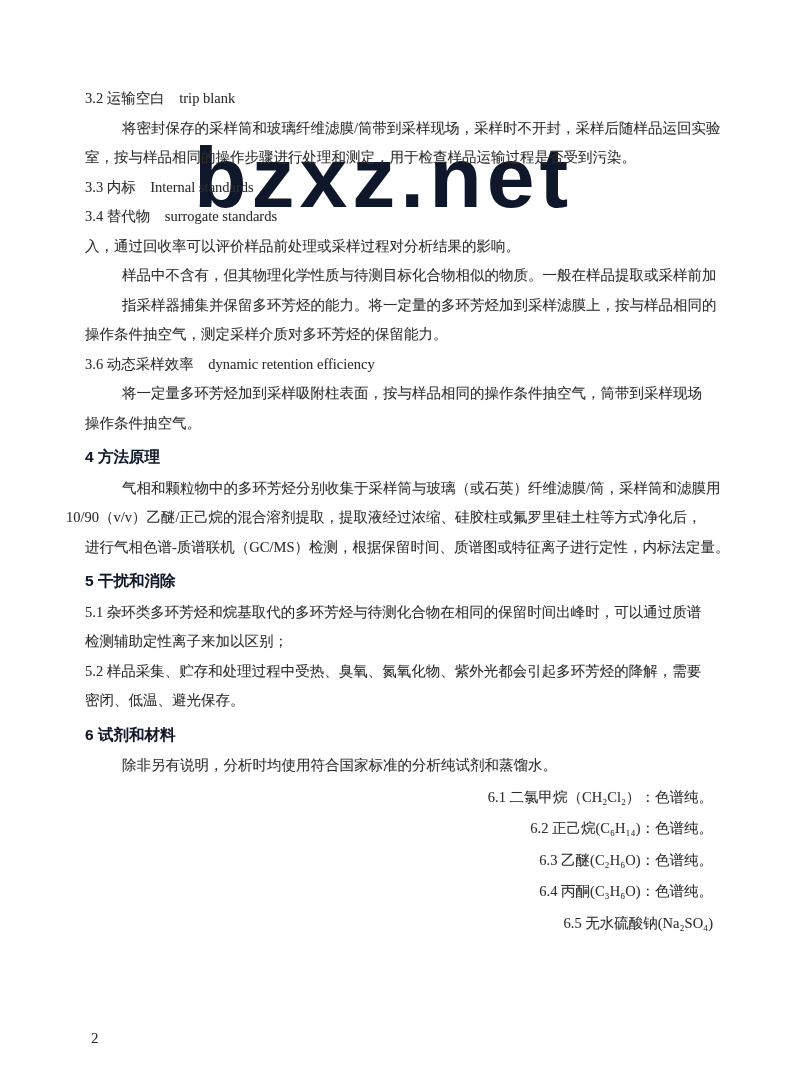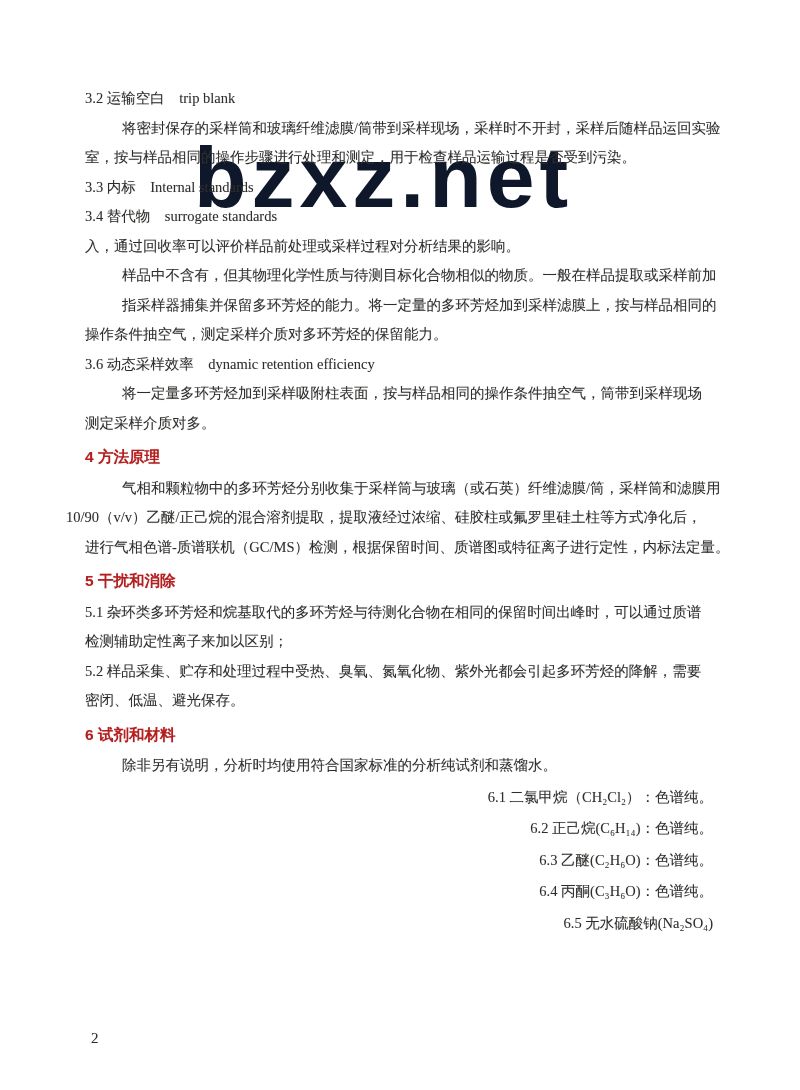--- a/index.html
+++ b/index.html
@@ -55,21 +55,21 @@
   .block-term .line {
   }
   .block-heading {
     margin-top: 4px;
     margin-bottom: 2px;
   }
   .block-heading .line {
     font-family: "Liberation Sans", "DejaVu Sans", sans-serif;
     font-weight: bold;
     font-size: 15.5px;
-    color: #b91c1c;
+    color: #0f172a;
   }
   .block-item {
     margin-top: 2px;
     text-align: right;
   }
   .page-number {
     position: absolute;
     left: 91px;
     top: 1027px;
     z-index: 1;
@@ -115,21 +115,21 @@
       <div class="line indent">指采样器捕集并保留多环芳烃的能力。将一定量的多环芳烃加到采样滤膜上，按与样品相同的</div>
       <div class="line">操作条件抽空气，测定采样介质对多环芳烃的保留能力。</div>
     </div>
 
     <div class="block-term">
       <div class="line">3.6 动态采样效率　dynamic retention efficiency</div>
     </div>
 
     <div class="block-para">
       <div class="line indent">将一定量多环芳烃加到采样吸附柱表面，按与样品相同的操作条件抽空气，筒带到采样现场</div>
-      <div class="line">测定采样介质对多。</div>
+      <div class="line">操作条件抽空气。</div>
     </div>
 
     <div class="block-heading">
       <div class="line">4 方法原理</div>
     </div>
 
     <div class="block-para">
       <div class="line indent">气相和颗粒物中的多环芳烃分别收集于采样筒与玻璃（或石英）纤维滤膜/筒，采样筒和滤膜用</div>
       <div class="line hang">10/90（v/v）乙醚/正己烷的混合溶剂提取，提取液经过浓缩、硅胶柱或氟罗里硅土柱等方式净化后，</div>
       <div class="line">进行气相色谱-质谱联机（GC/MS）检测，根据保留时间、质谱图或特征离子进行定性，内标法定量。</div>

